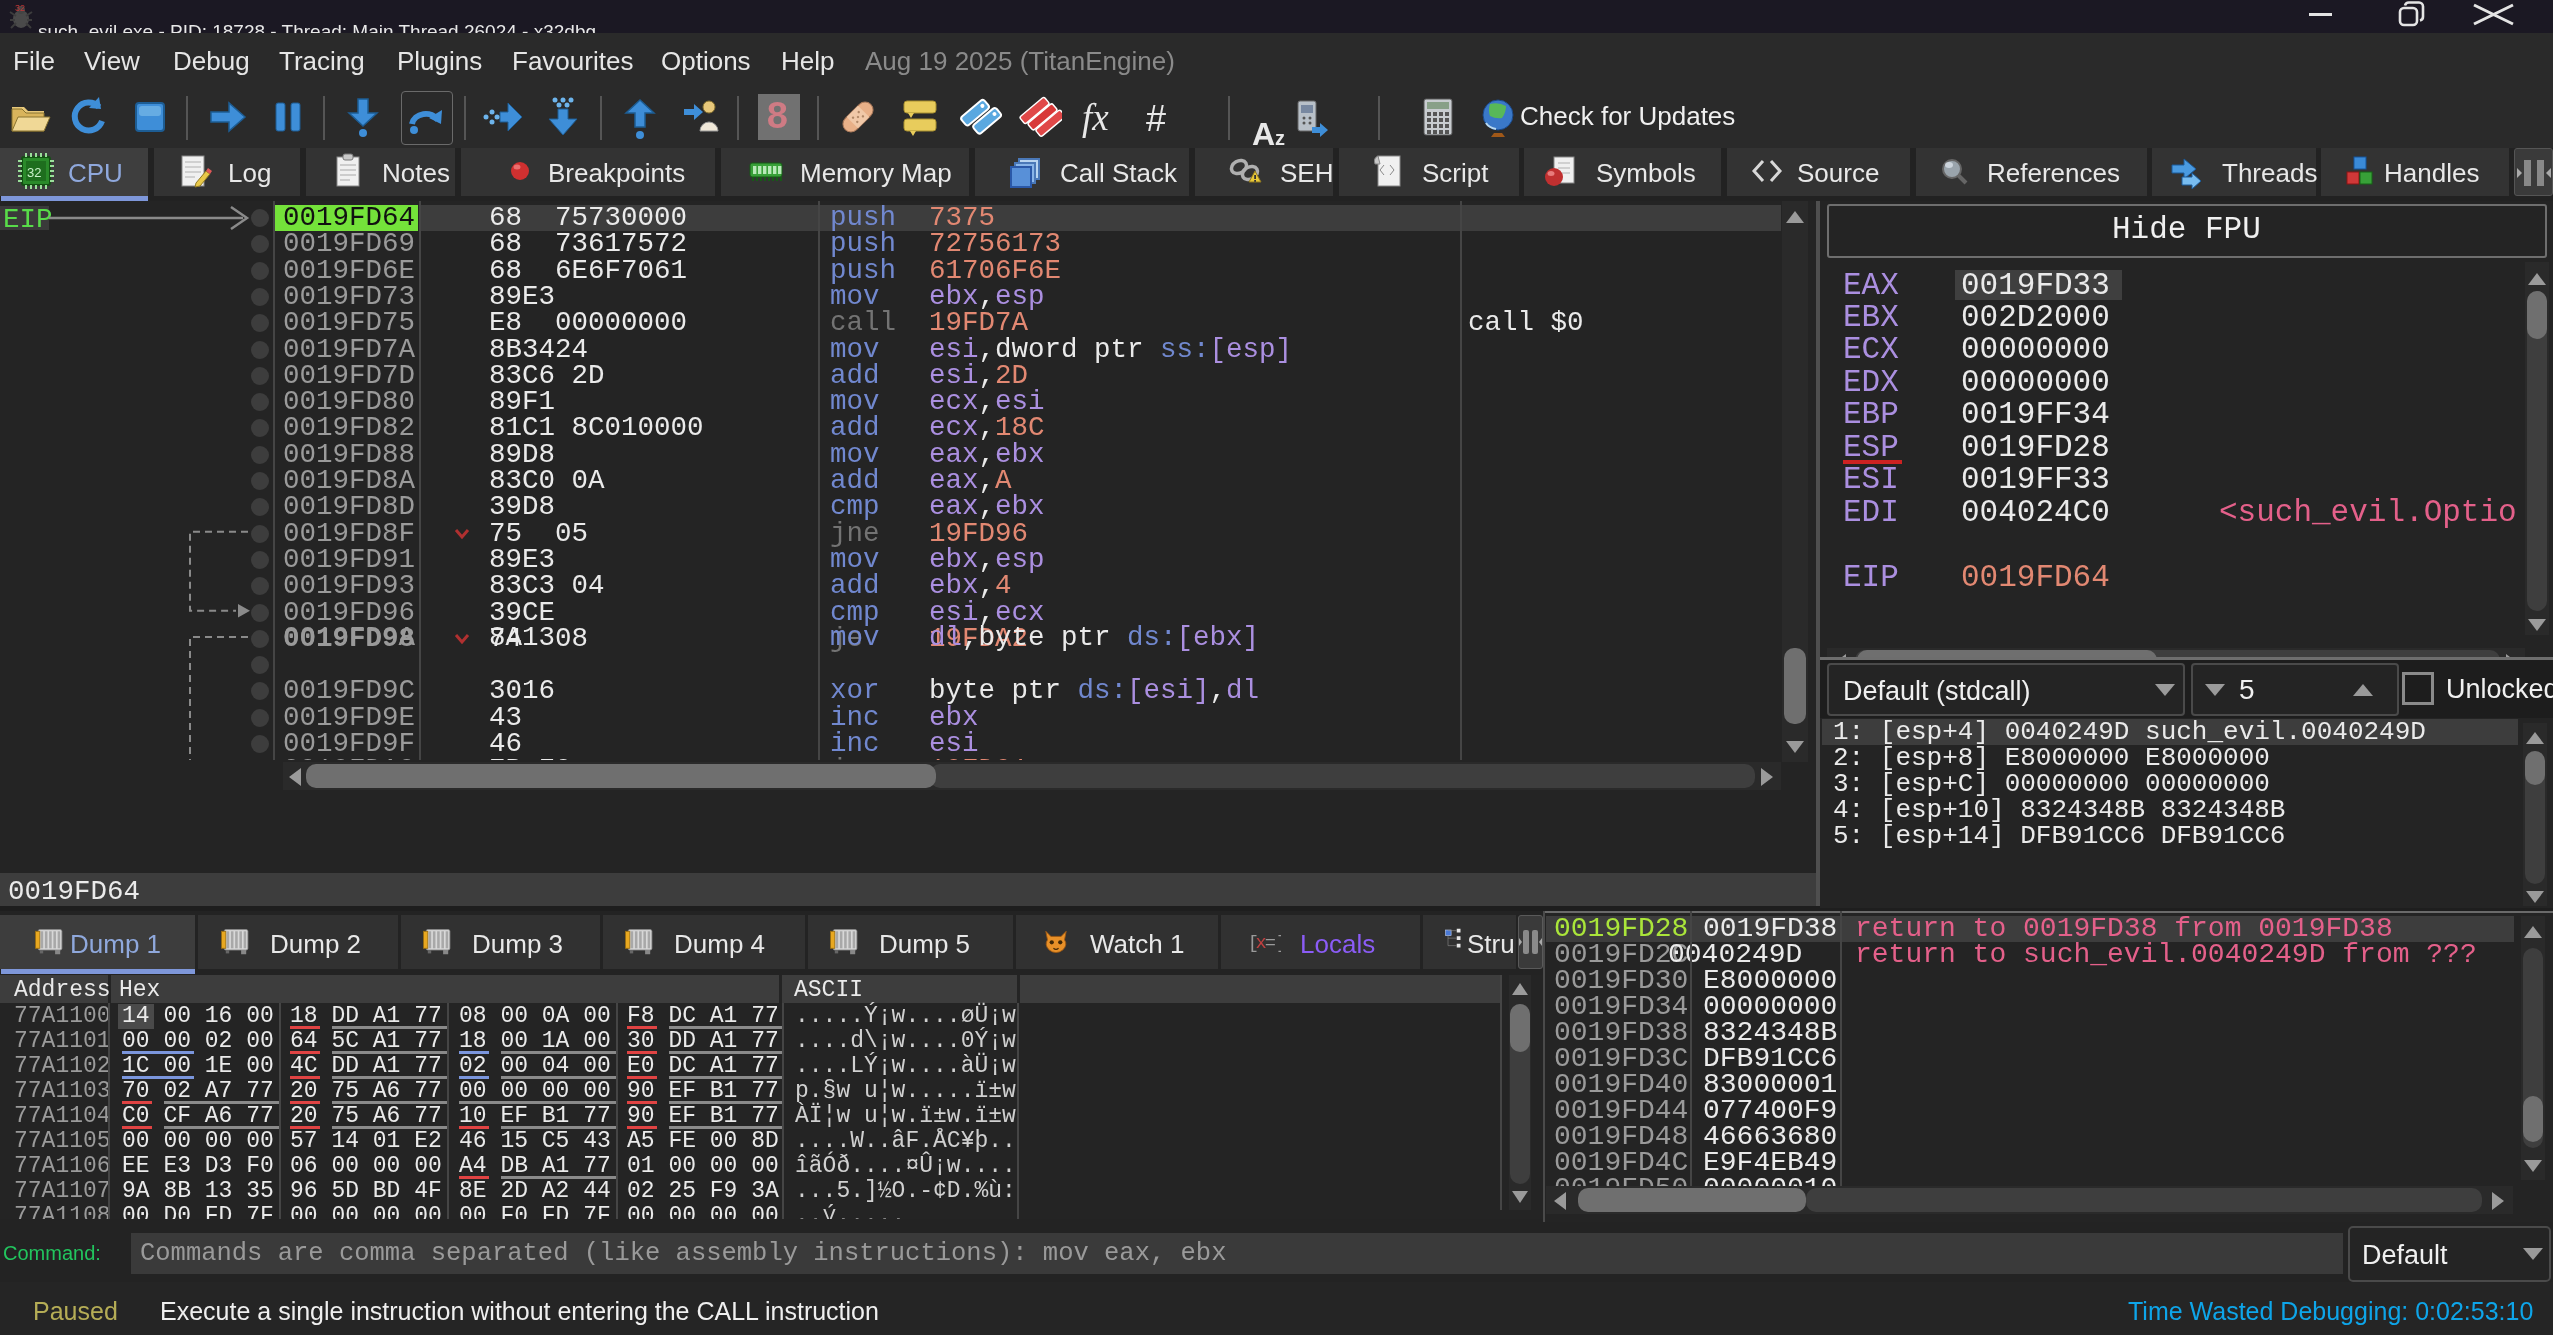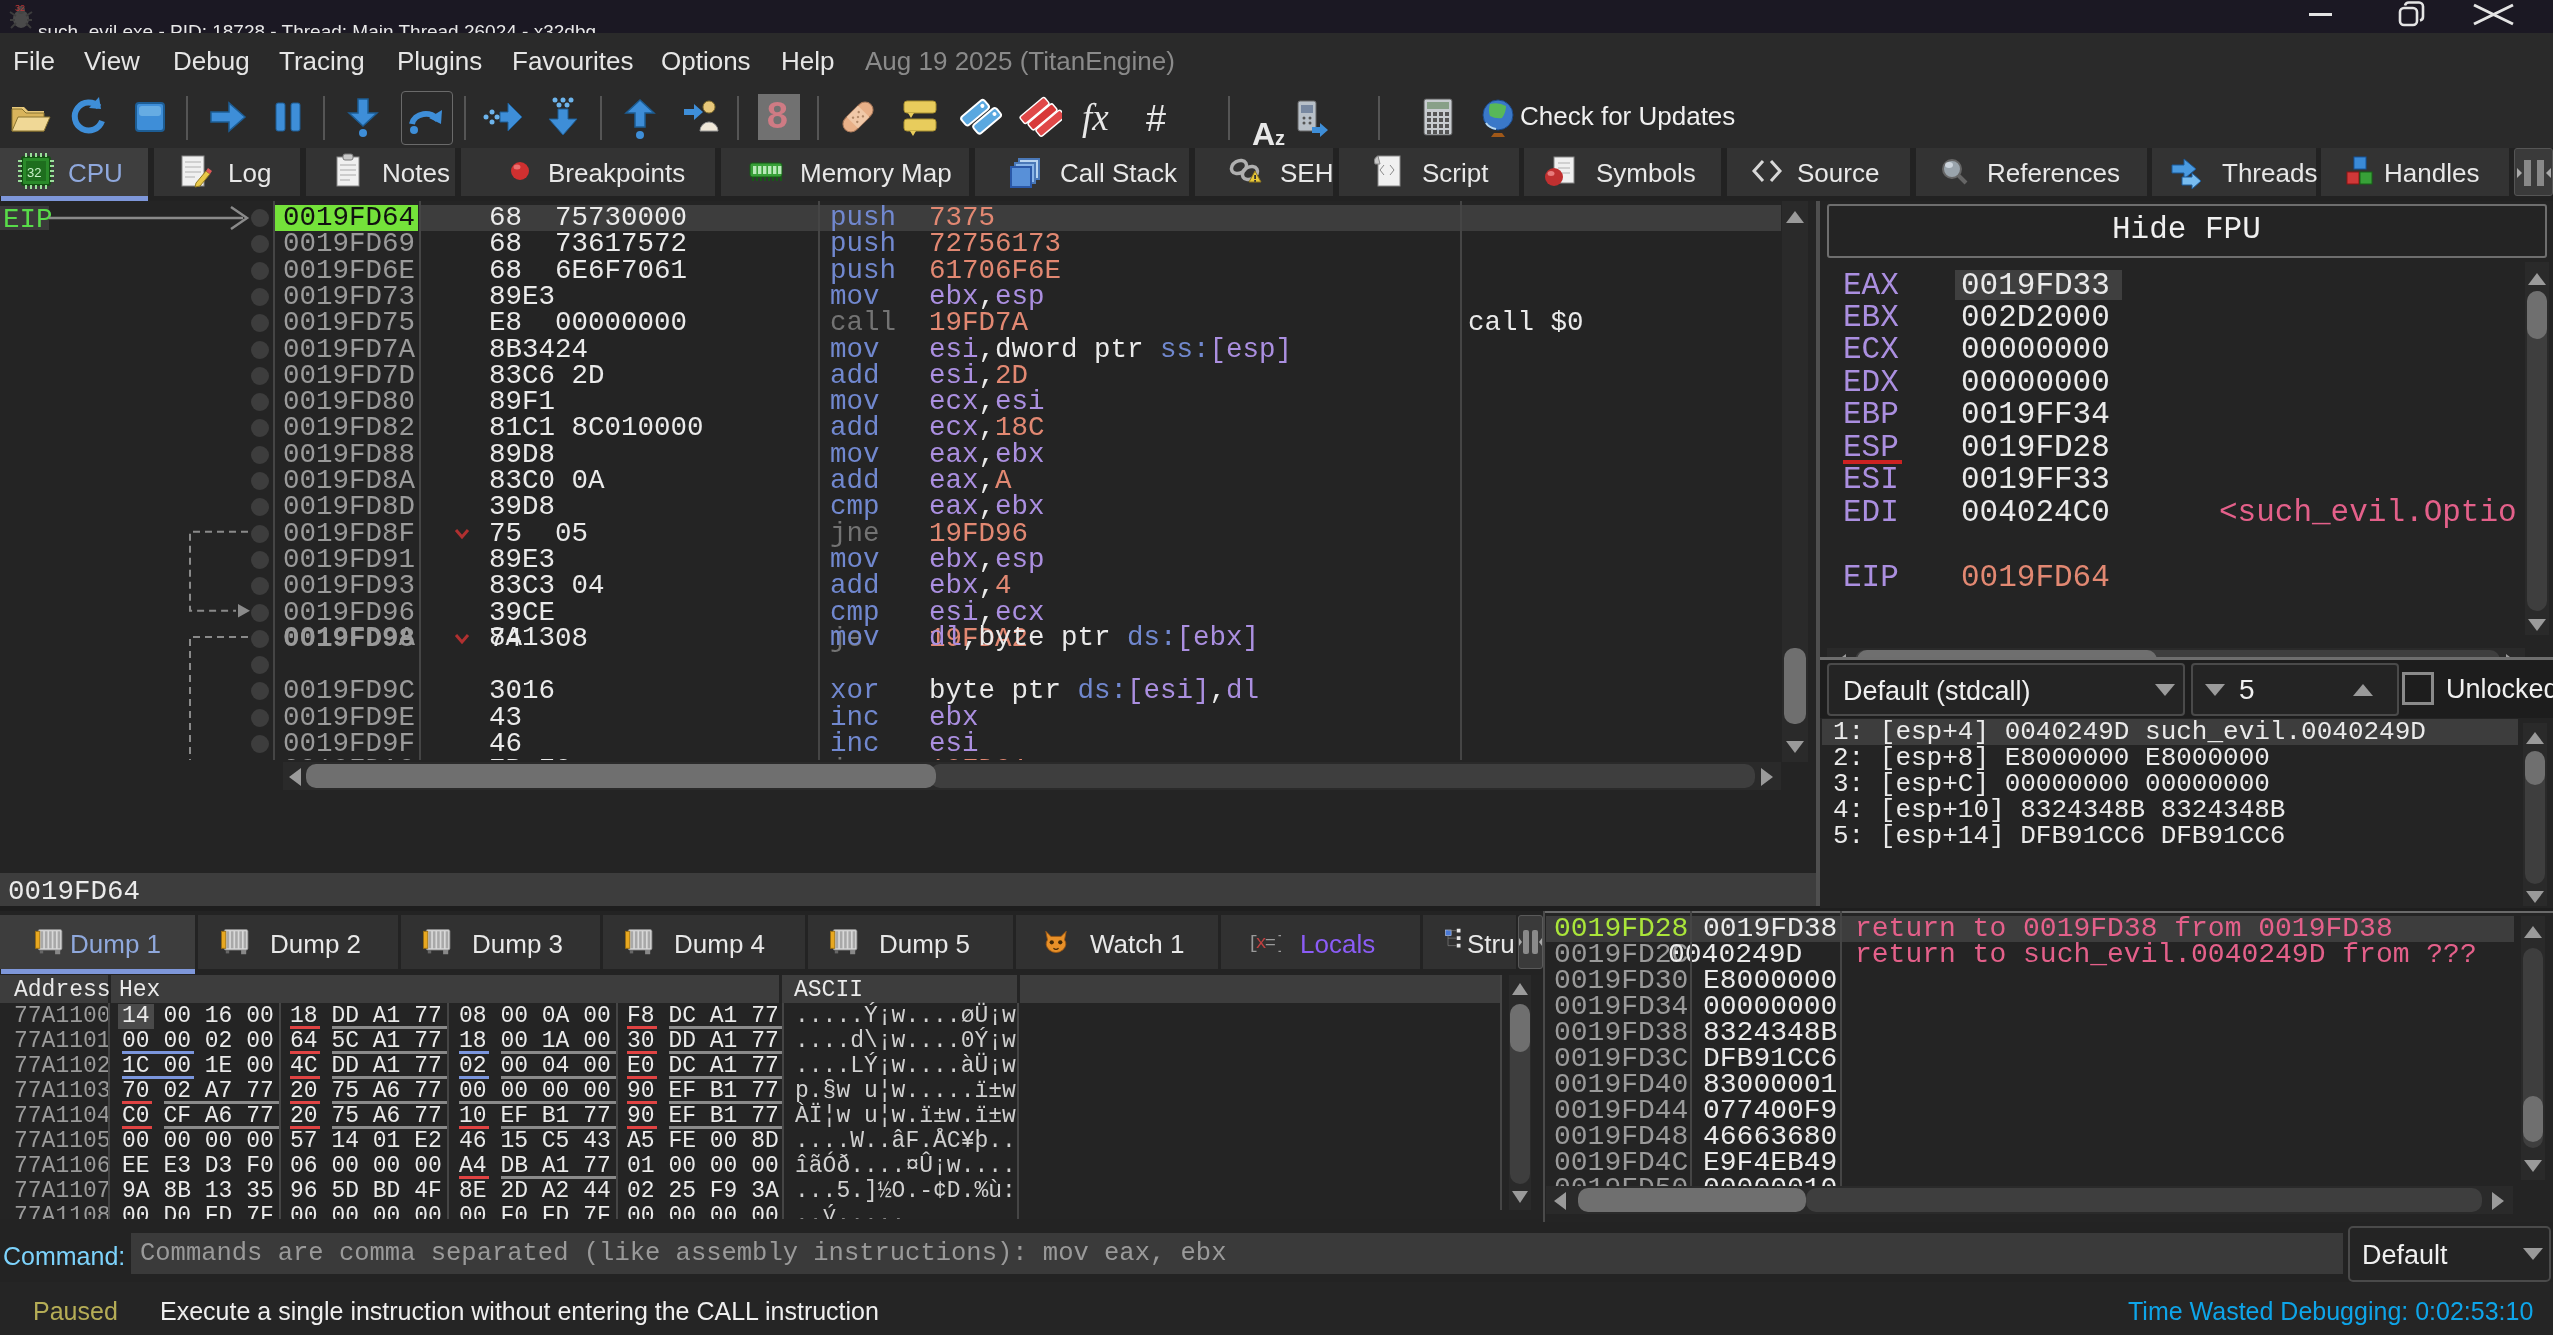--- a/index.html
+++ b/index.html
@@ -737,21 +737,21 @@
 <div class="abs" style="left:1546px;top:1186px;width:967px;height:28px;background:#2a2a2a"></div>
 <svg class="abs" style="left:1550px;top:1190px" width="20" height="22" viewBox="0 0 20 22">
     <path d="M4 11 L16 2 V20z" fill="#9a9a9a"></path>
   </svg>
 <svg class="abs" style="left:2488px;top:1190px" width="20" height="22" viewBox="0 0 20 22">
     <path d="M16 11 L4 2 V20z" fill="#9a9a9a"></path>
   </svg>
 <div class="strack2" style="left:1806px;top:1188px;width:676px;height:24px"></div>
 <div class="sthumb" style="left:1578px;top:1188px;width:228px;height:24px"></div>
 <div class="abs" style="left:0;top:1222px;width:2553px;height:60px;background:#232323"></div>
-<span class="abs" style="left:3px;top:1242px;font-size:25px;color:#7dd3fc">Command:</span>
+<span class="abs" style="left:3px;top:1242px;font-size:20px;color:#22c55e">Command:</span>
 <div class="abs" style="left:131px;top:1233px;width:2212px;height:41px;background:#3a3a3a"></div>
 <span class="abs mono" style="left:140px;top:1239px;font-size:25.5px;color:#9a9a9a">Commands are comma separated (like assembly instructions): mov eax, ebx</span>
 <div class="abs" style="left:2348px;top:1226px;width:203px;height:56px;background:#242424;border:2px solid #4a4a4a;border-radius:5px"></div>
 <span class="abs" style="left:2362px;top:1240px;font-size:27px;color:#f0f0f0">Default</span>
 <svg class="abs" style="left:2521px;top:1245px" width="24" height="18" viewBox="0 0 24 18">
     <path d="M2 3 h20 l-10 12z" fill="#9a9a9a"></path>
   </svg>
 <div class="abs" style="left:0;top:1282px;width:2553px;height:53px;background:#252525"></div>
 <span class="abs" style="left:33px;top:1297px;font-size:25px;color:#b5ad56">Paused</span>
 <span class="abs" style="left:160px;top:1297px;font-size:25px;color:#efefef">Execute a single instruction without entering the CALL instruction</span>

